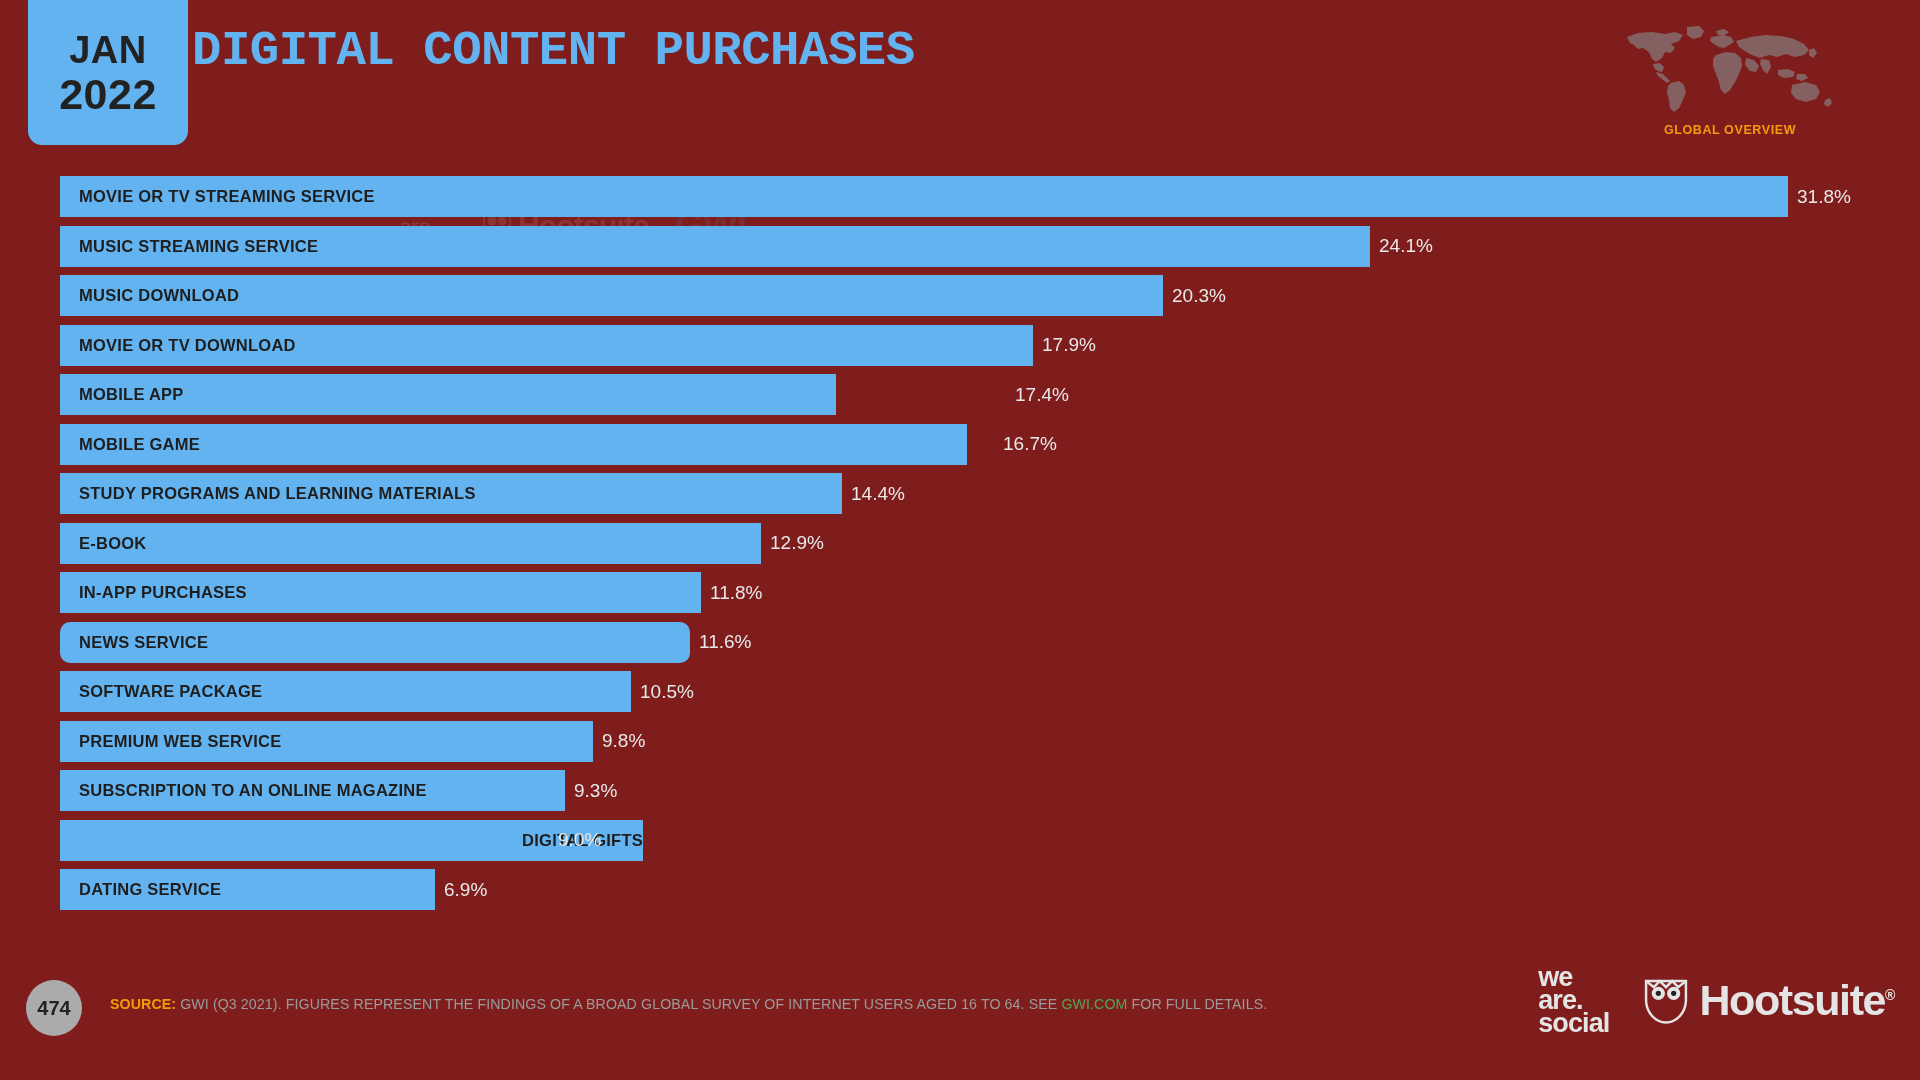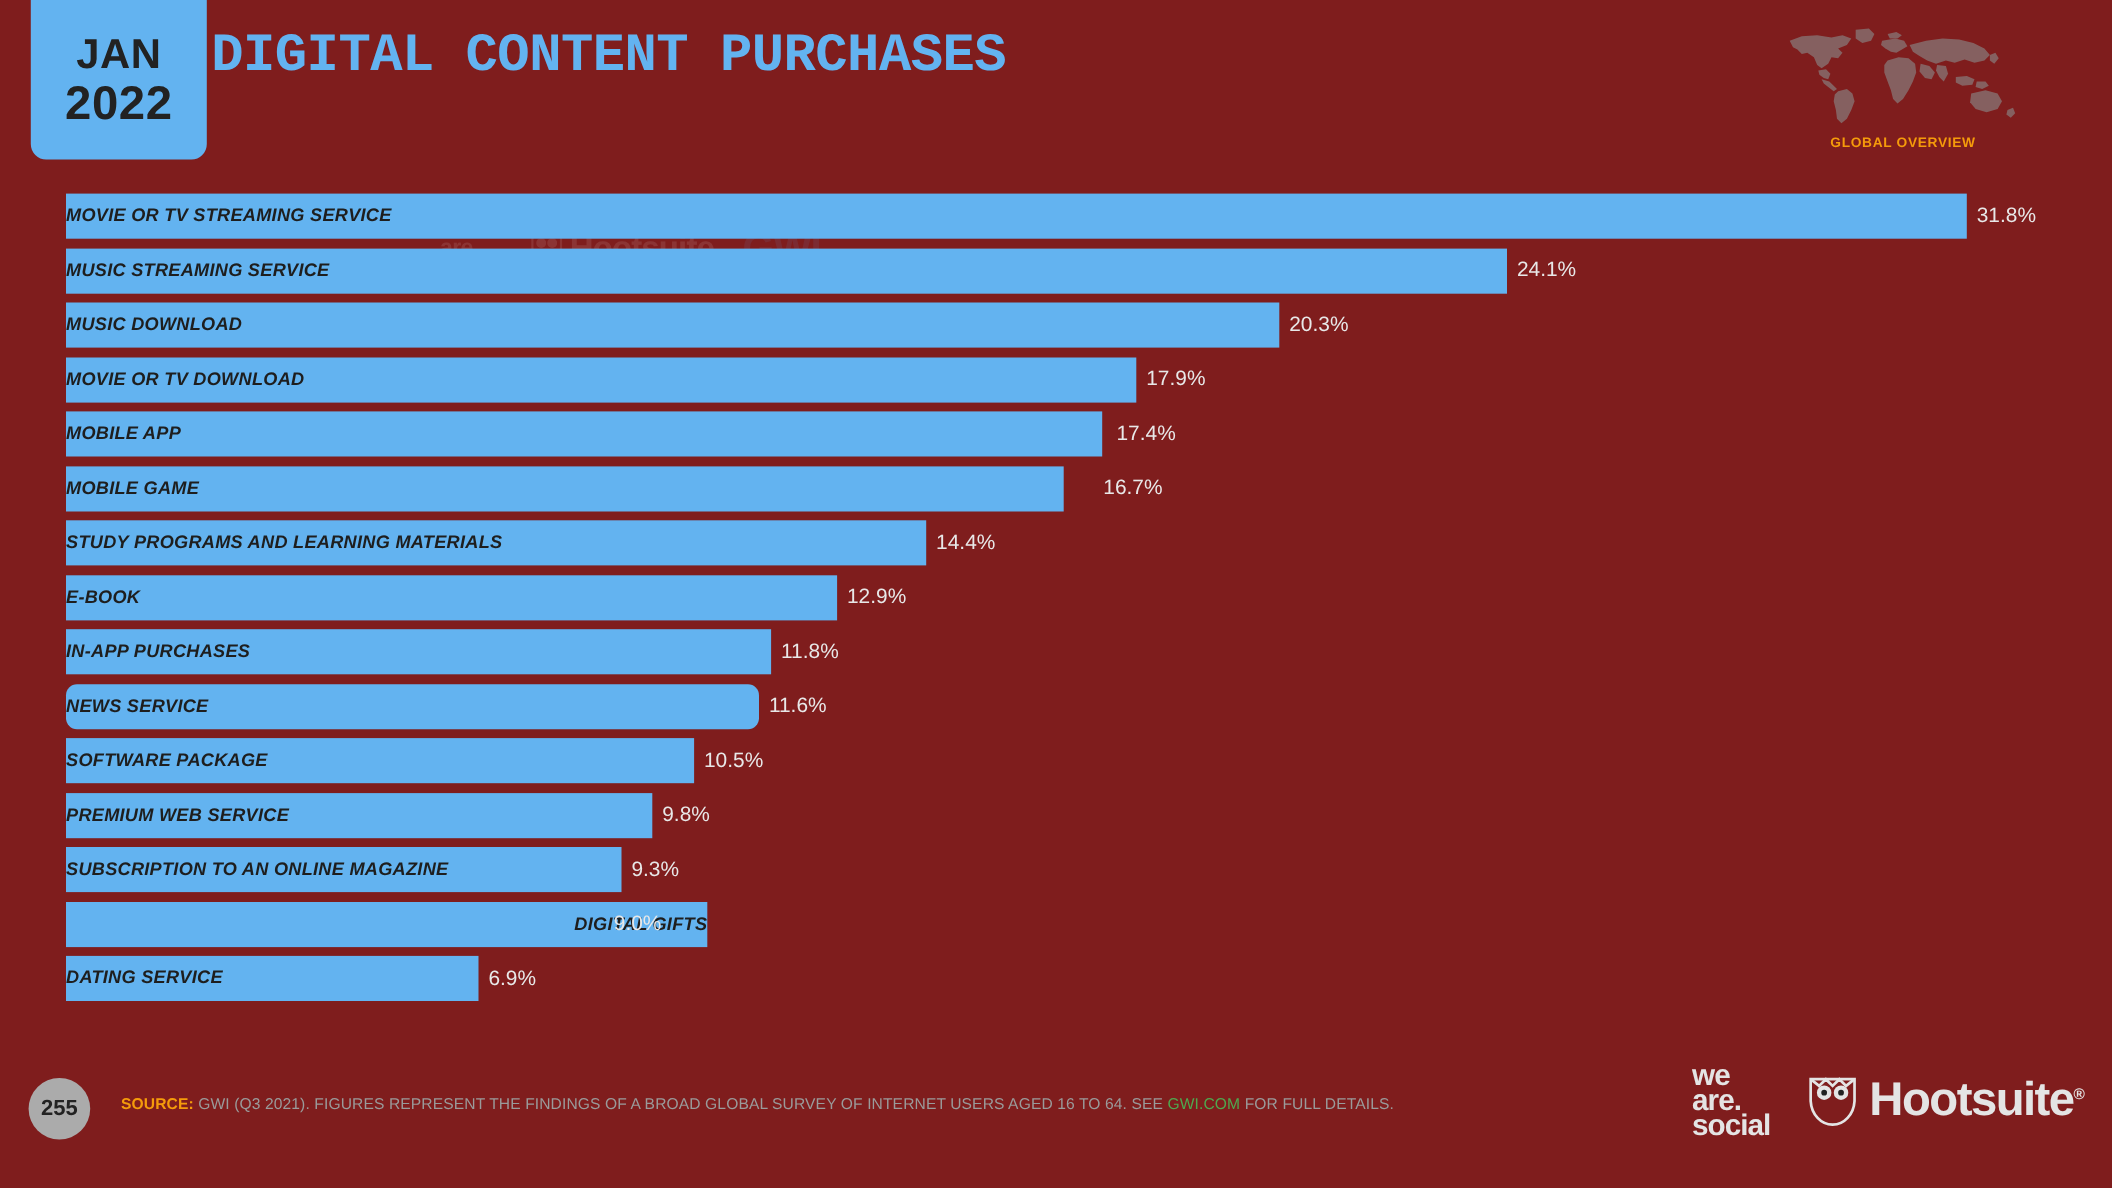--- a/index.html
+++ b/index.html
@@ -98,22 +98,22 @@
     position: absolute; left: 60px; top: 0;
     height: 41px;
     background: #63B3F0;
     display: flex; align-items: center;
   }
   .bar-label {
     color: #1E1E1E;
     font-size: 16.5px;
     font-weight: 700;
     letter-spacing: 0.25px;
-    white-space: nowrap;
-    font-style: italic;
+    padding-left: 19px;
+    white-space: nowrap;
   }
   .bar-value {
     position: absolute; top: 0; height: 41px;
     display: flex; align-items: center;
     color: #E8E8E8;
     font-size: 19px;
     font-weight: 400;
     padding-left: 9px;
     white-space: nowrap;
   }
@@ -238,21 +238,21 @@
         </div>
         <div class="bar-value" style="left: 1163px;">20.3%</div>
       </div>
       <div class="bar-row">
         <div class="bar" style="width: 973px;">
           <span class="bar-label">MOVIE OR TV DOWNLOAD</span>
         </div>
         <div class="bar-value" style="left: 1033px;">17.9%</div>
       </div>
       <div class="bar-row">
-        <div class="bar" style="width: 942px;">
+        <div class="bar" style="width: 776px;">
           <span class="bar-label">MOBILE APP</span>
         </div>
         <div class="bar-value" style="left: 1006px;">17.4%</div>
       </div>
       <div class="bar-row">
         <div class="bar" style="width: 907px;">
           <span class="bar-label">MOBILE GAME</span>
         </div>
         <div class="bar-value" style="left: 968px; padding-left: 35px;">16.7%</div>
       </div>
@@ -306,21 +306,21 @@
       </div>
       <div class="bar-row">
         <div class="bar" style="width: 375px;">
           <span class="bar-label">DATING SERVICE</span>
         </div>
         <div class="bar-value" style="left: 435px;">6.9%</div>
       </div>
     </div>
 
   <div id="footer">
-    <div id="page-number">255</div>
+    <div id="page-number">474</div>
     <div id="source-line"><span class="src-label">SOURCE:</span><span> GWI (Q3 2021). FIGURES REPRESENT THE FINDINGS OF A BROAD GLOBAL SURVEY OF INTERNET USERS AGED 16 TO 64. SEE </span><span class="link">GWI.COM</span><span> FOR FULL DETAILS.</span></div>
     <div id="footer-logos">
       <div class="logo-was">we<br>are.<br>social</div>
       <div class="logo-hoot">
         <svg class="owl" width="46" height="50" viewBox="0 0 30 32">
           <path d="M2 3 h26 v13 a13 15 0 0 1 -13 14 a13 15 0 0 1 -13 -14 Z" fill="none" stroke="#E4E4E4" stroke-width="1.6"></path>
           <path d="M2 3 l5 4 l4 -4 l4 4 l4 -4 l4 4 l5 -4" fill="none" stroke="#E4E4E4" stroke-width="1.6"></path>
           <circle cx="10" cy="11" r="4.3" fill="#E4E4E4"></circle>
             <circle cx="20" cy="11" r="4.3" fill="#E4E4E4"></circle>
           <circle cx="10" cy="11" r="1.7" fill="#222"></circle>

